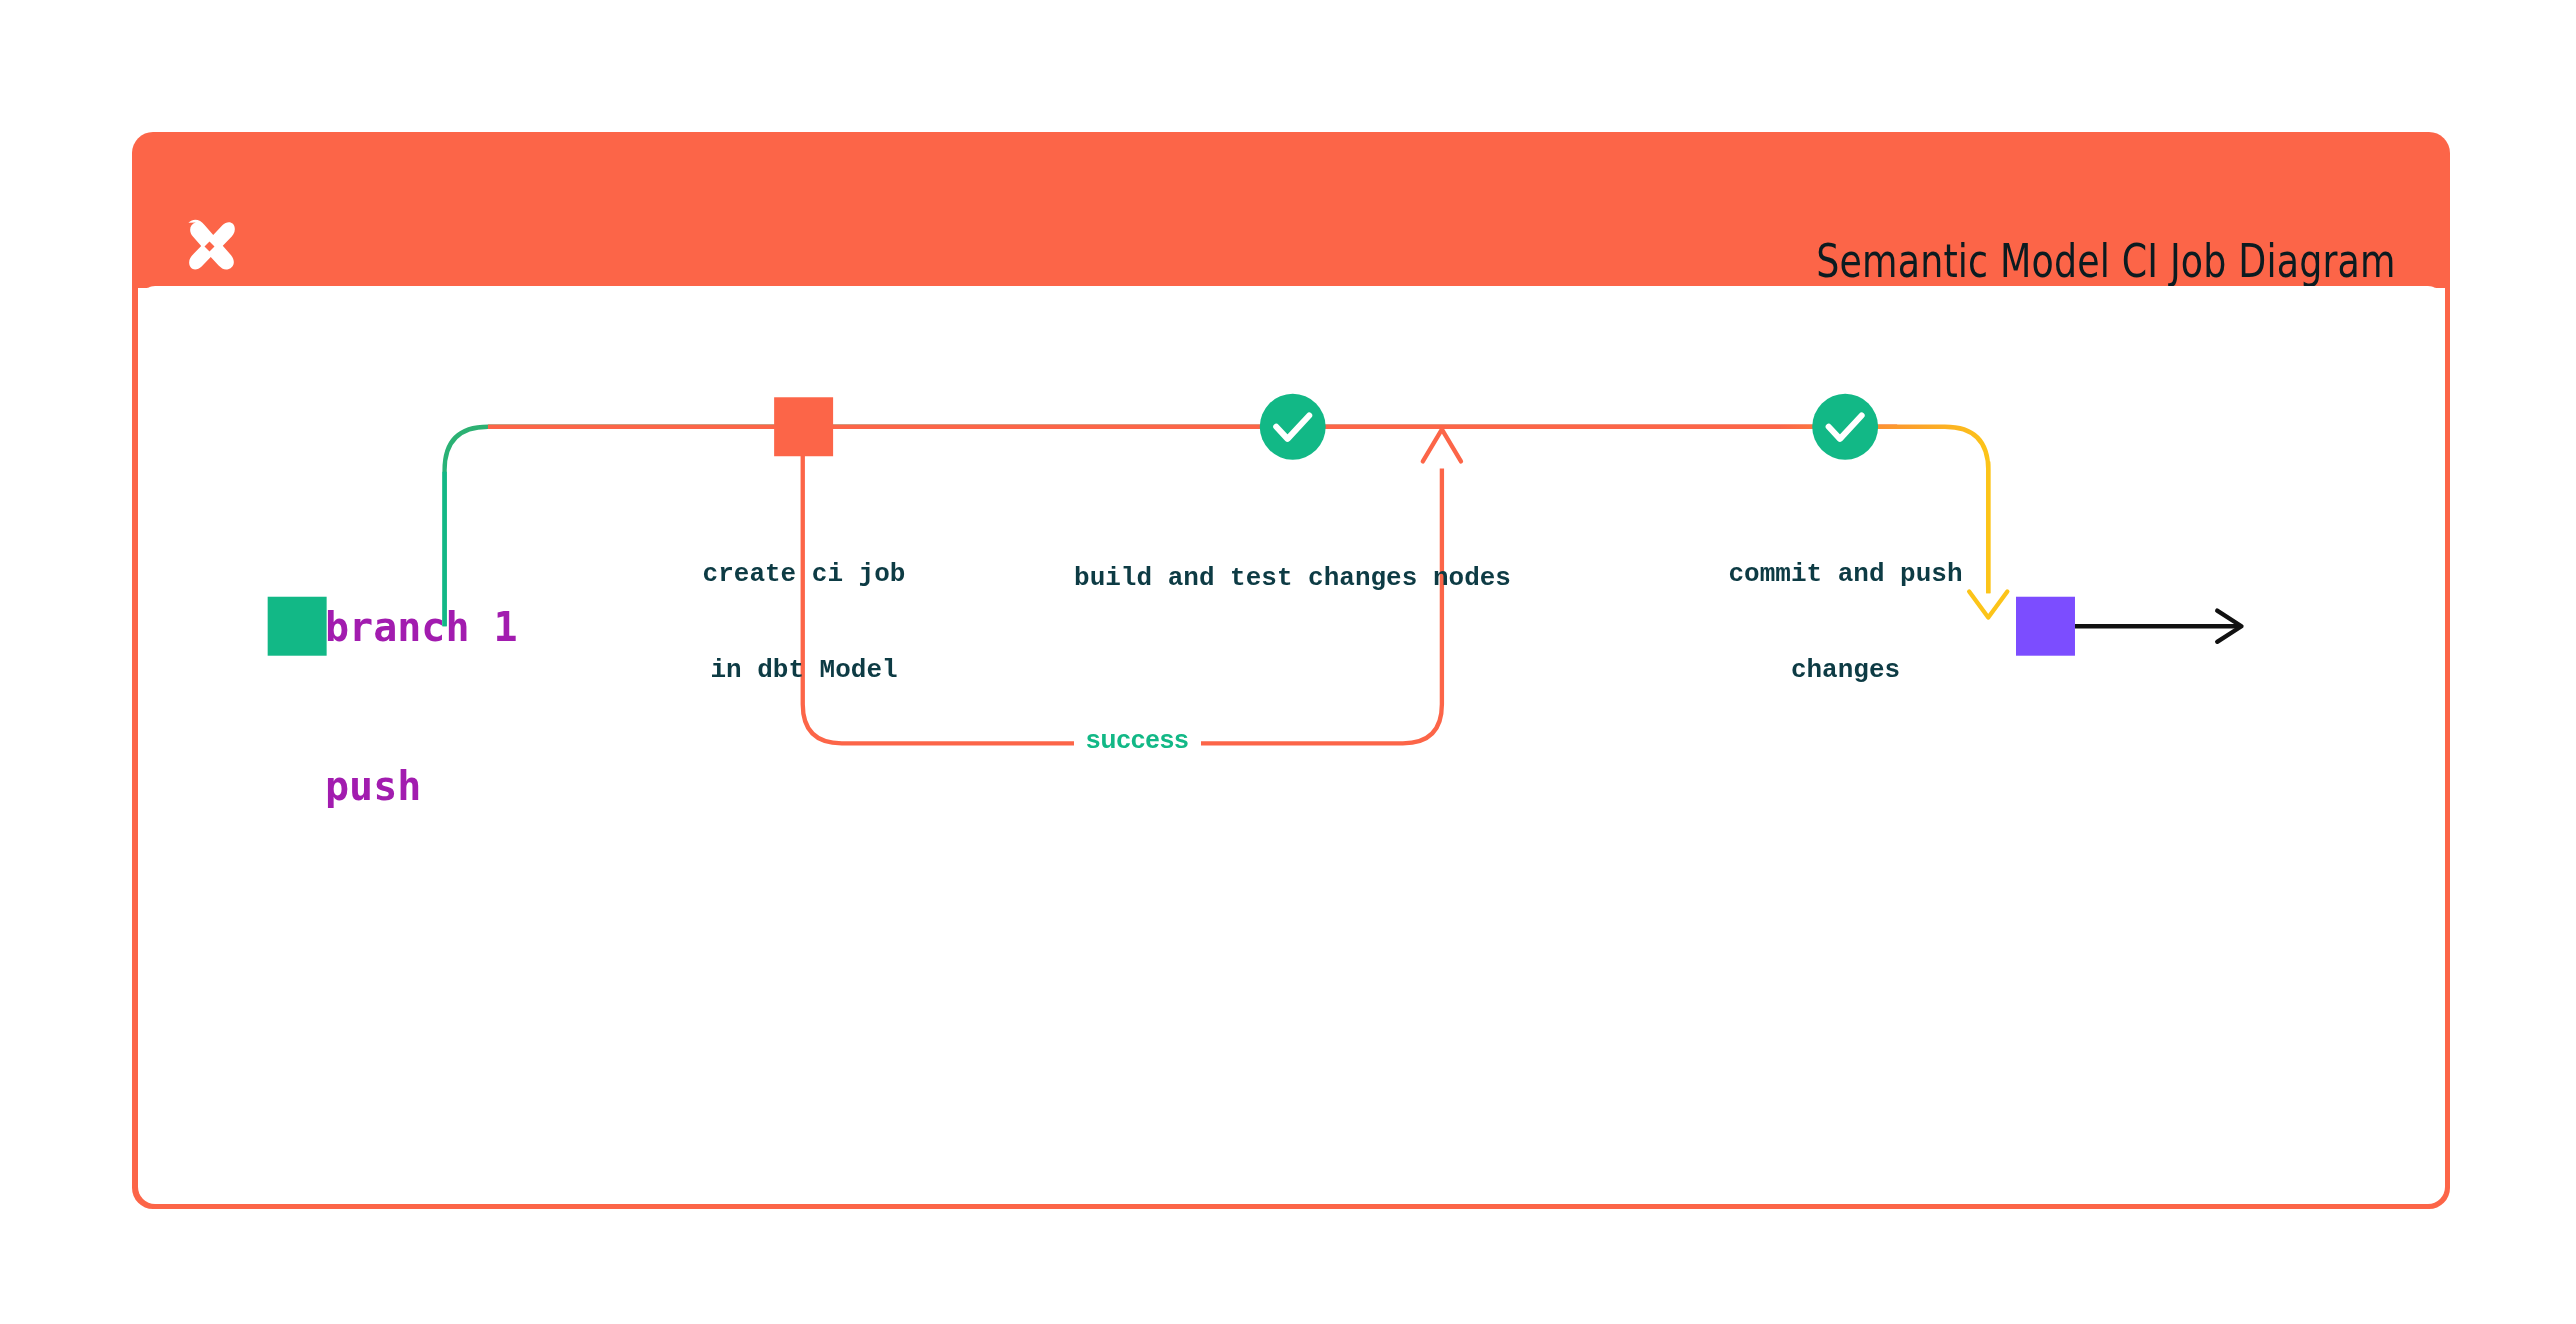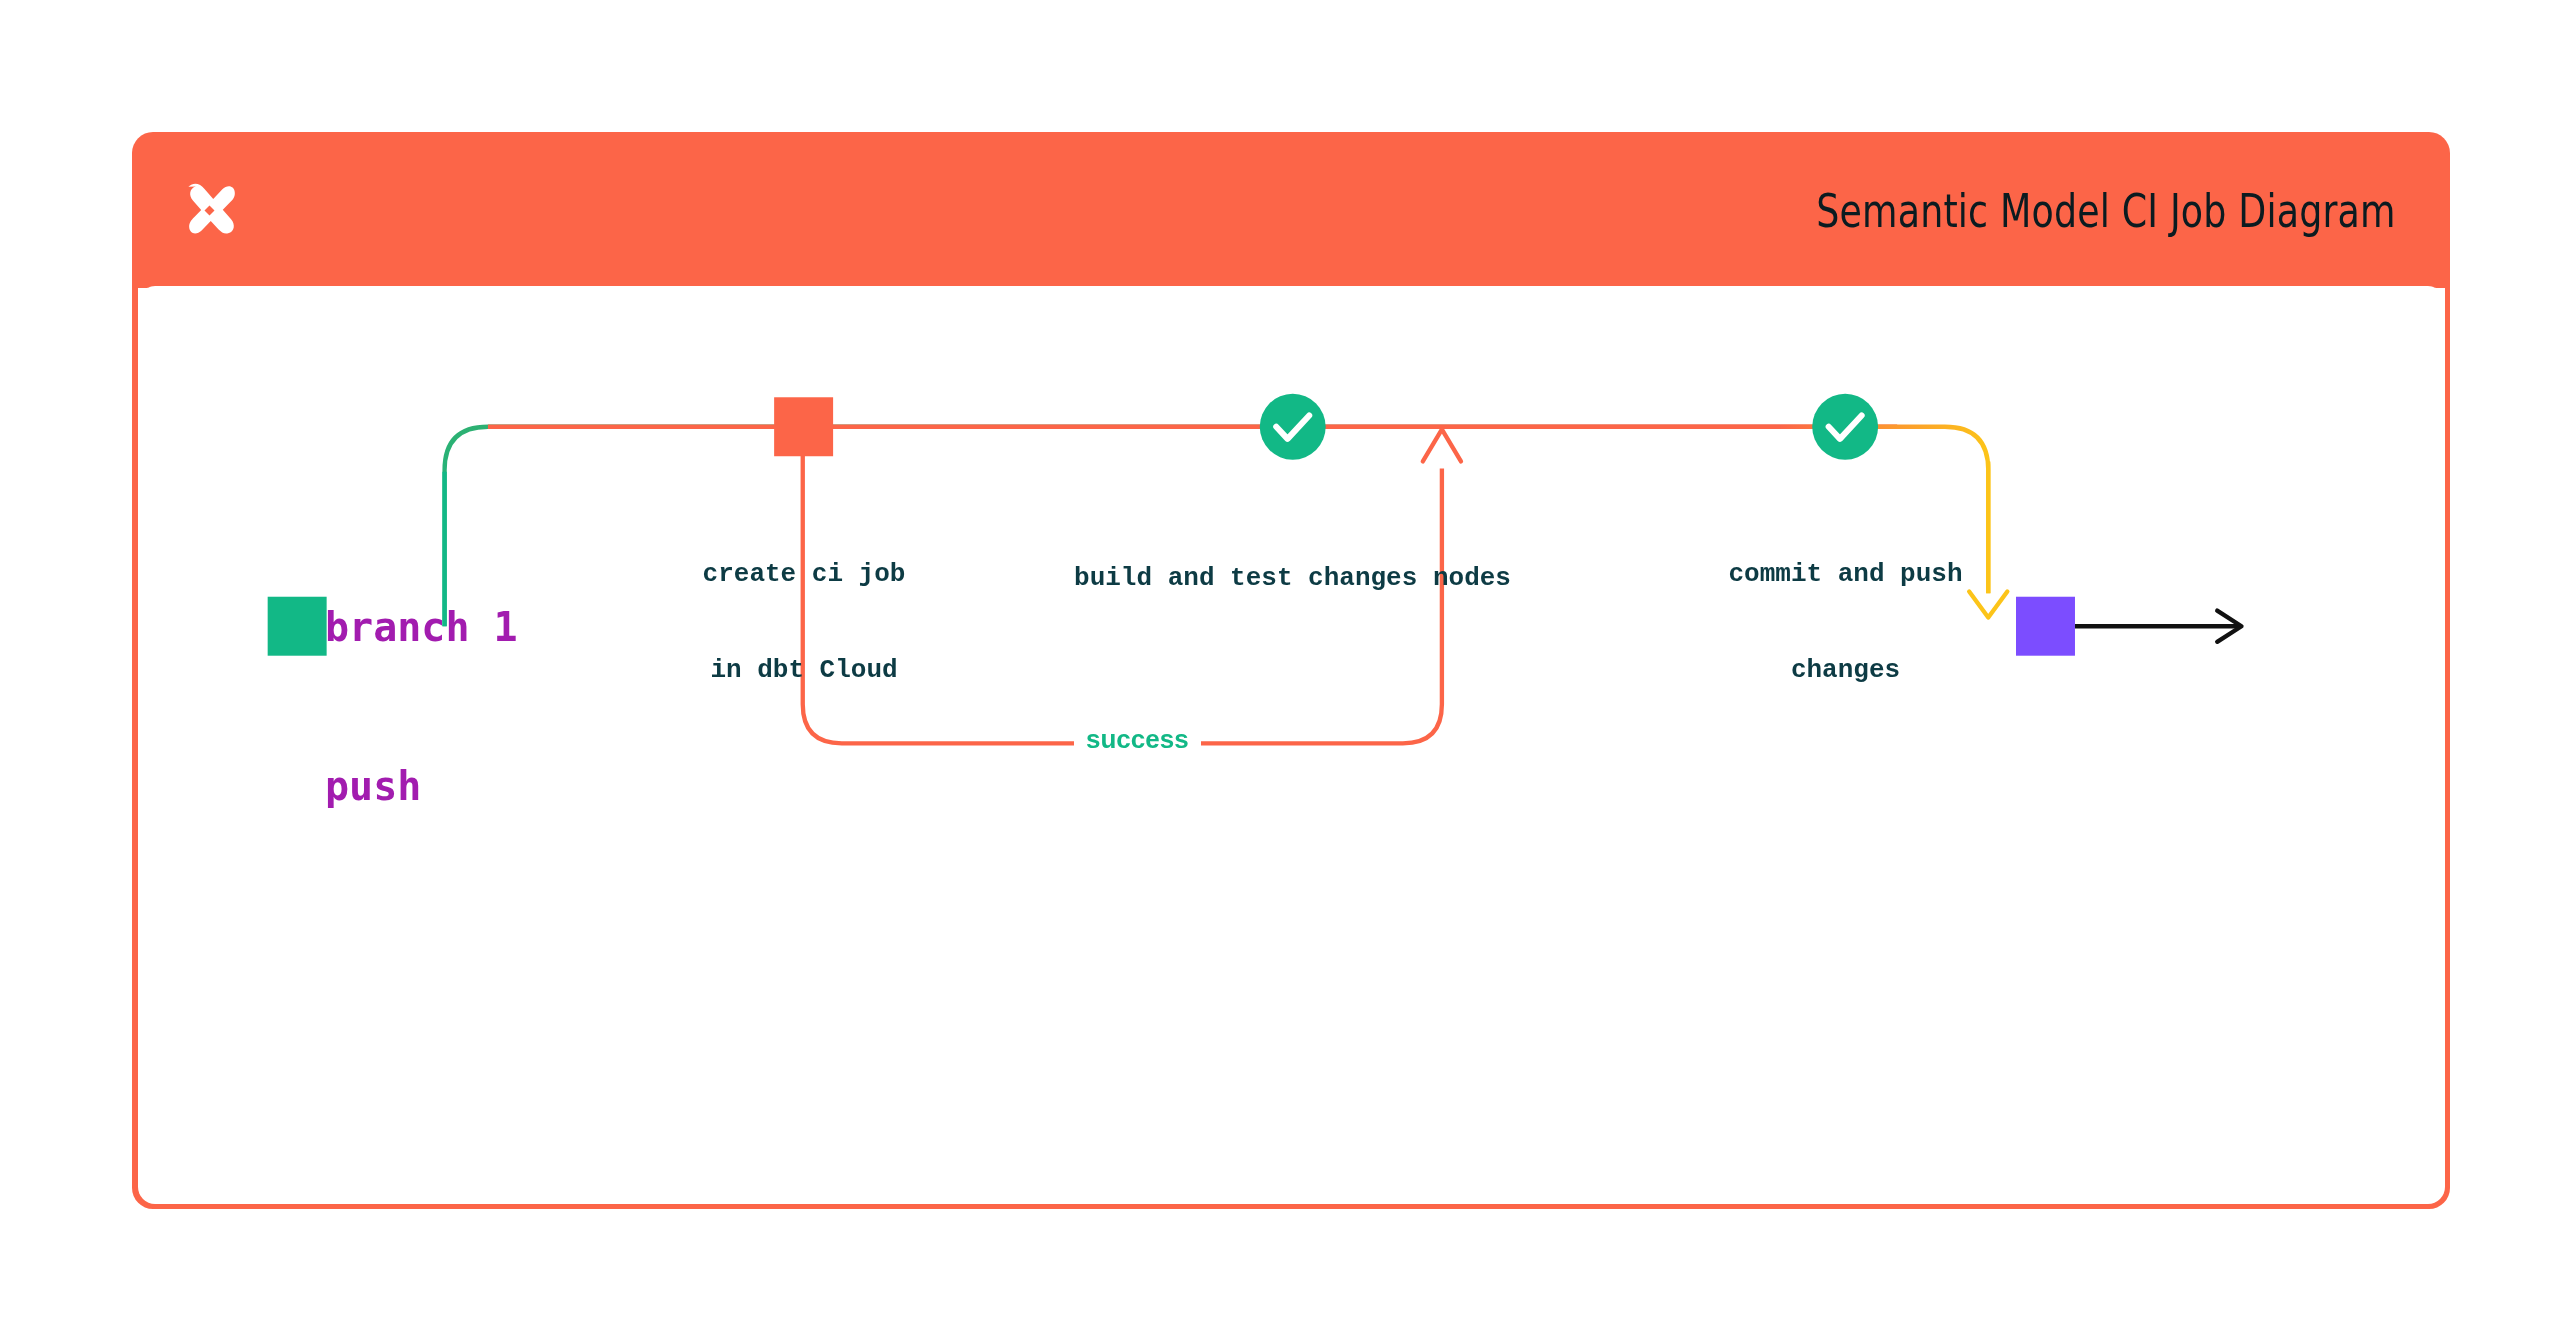--- a/index.html
+++ b/index.html
@@ -29,21 +29,21 @@
     background: #FC6548;
     overflow: visible;
   }
 
   .card-header {
     position: absolute;
     left: 0; top: 0;
     width: 100%;
     height: 156px;
     display: flex;
-    align-items: center;
+    align-items: flex-end;
     justify-content: space-between;
     padding: 0 54px 0 36px;
   }
 
   .logo-wrap {
     width: 83px;
     height: 83px;
     display: flex;
     align-items: center;
     justify-content: center;
@@ -206,21 +206,21 @@
 
       <rect x="2172" y="356" width="68" height="68" fill="#7C4DFF"></rect>
     </svg>
 
     <div class="branch-name" style="left:193px; top:316px;">branch 1</div>
 
     <div class="branch-name" style="left:193px; top:475px;">push</div>
 
     <div class="lbl step-label" style="left:503px; top:208px; width:338px;">
       <div>create ci job</div>
-      <div>in dbt Cloud</div>
+      <div>in dbt Model</div>
     </div>
 
     <div class="lbl step-label" style="left:881px; top:212px; width:559px;">
       <div>build and test changes nodes</div>
     </div>
 
     <div class="lbl step-label" style="left:1527px; top:208px; width:373px;">
       <div>commit and push</div>
       <div>changes</div>
     </div>

